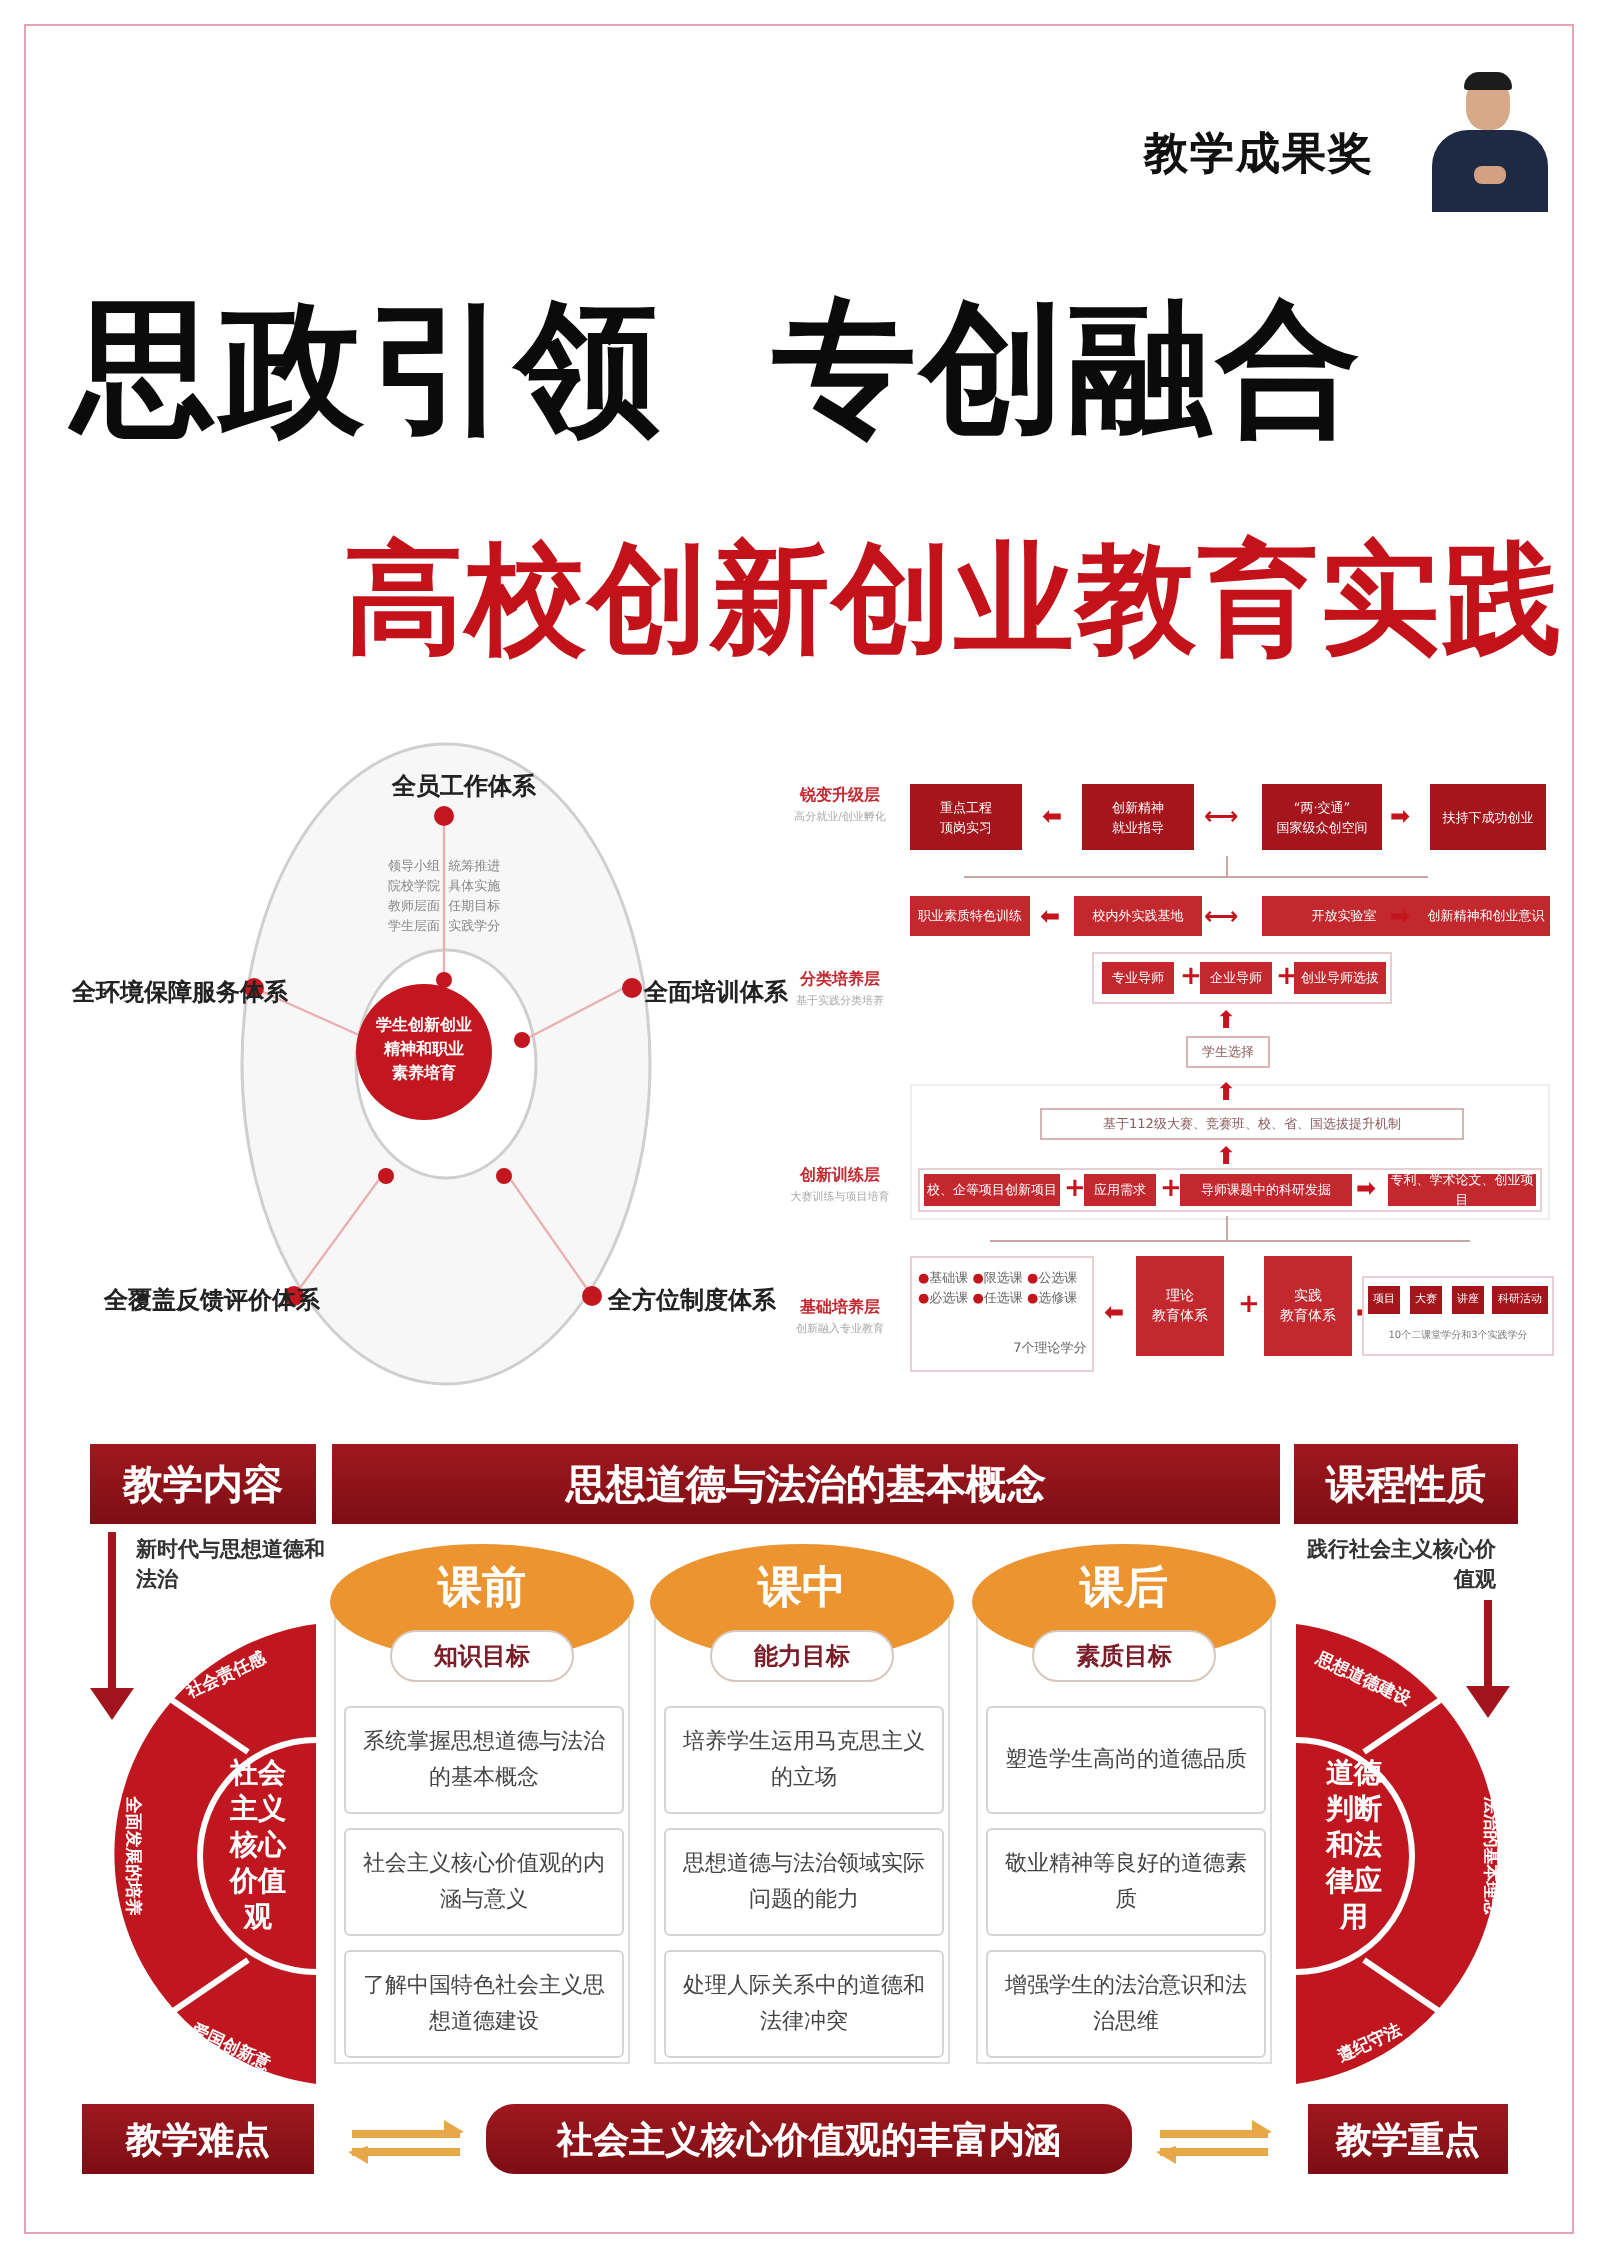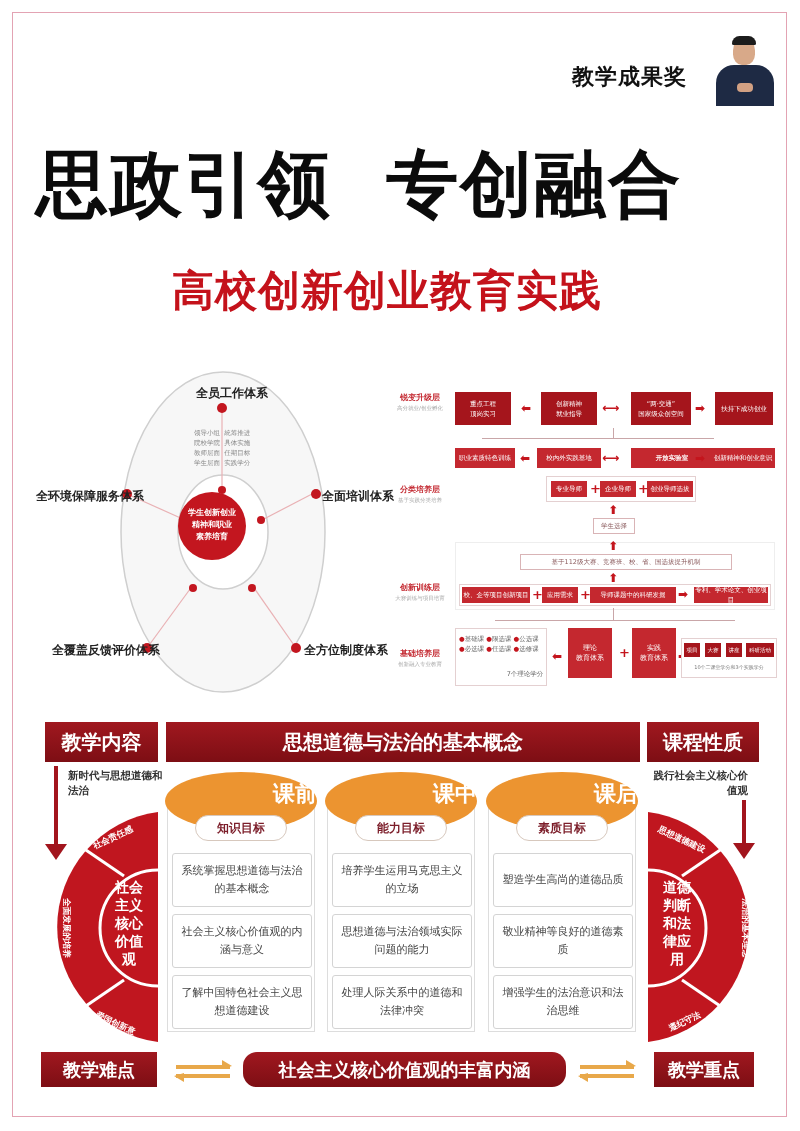--- a/index.html
+++ b/index.html
@@ -8,21 +8,21 @@
 
   
   .award { position: absolute; left: 572px; top: 62px; font-family: "DejaVu Serif", serif; font-weight: bold; font-size: 22px; color: #111; letter-spacing: 1px; }
   .avatar { position: absolute; left: 713px; top: 36px; width: 64px; height: 70px; overflow: hidden; }
   .avatar .head { position: absolute; left: 20px; top: 2px; width: 22px; height: 27px; background: #d8a989; border-radius: 45% 45% 40% 40%; }
   .avatar .hair { position: absolute; left: 19px; top: 0px; width: 24px; height: 9px; background: #1c1c1c; border-radius: 10px 10px 2px 2px; }
   .avatar .body { position: absolute; left: 3px; top: 29px; width: 58px; height: 45px; background: #1e2a44; border-radius: 18px 18px 0 0; }
   .avatar .hands { position: absolute; left: 24px; top: 47px; width: 16px; height: 9px; background: #d2a083; border-radius: 4px; }
 
   .title1 { position: absolute; left: 36px; top: 148px; font-size: 72px; font-weight: bold; color: #0b0b0b; letter-spacing: 2px; line-height: 1; white-space: pre; }
-  .title2 { position: absolute; left: 172px; top: 270px; font-size: 42px; font-weight: bold; color: #c4121b; letter-spacing: 1px; line-height: 1; }
+  .title2 { position: absolute; left: 172px; top: 270px; font-size: 60px; font-weight: bold; color: #c4121b; letter-spacing: 1px; line-height: 1; }
   .wlabel { position: absolute; font-size: 12px; font-weight: bold; color: #222; white-space: nowrap; }
   .wcenter { position: absolute; left: 178px; top: 492px; width: 68px; height: 68px; border-radius: 50%; background: #c3161f; color: #fff; font-size: 8px; font-weight: bold; text-align: center; line-height: 12px; padding-top: 15px; }
   .wsmall { position: absolute; font-size: 6.5px; color: #888; line-height: 10px; white-space: pre; }
 
   
   .flow { position: absolute; left: 385px; top: 382px; width: 395px; height: 310px; }
   .lvl { position: absolute; left: 0; width: 70px; text-align: center; }
   .lvl .t { font-size: 8px; font-weight: bold; color: #c42a32; }
   .lvl .s { font-size: 5.5px; color: #aaa; margin-top: 2px; }
   .fb { position: absolute; color: #fff; font-size: 6.5px; text-align: center; display: flex; align-items: center; justify-content: center; line-height: 10px; }
@@ -37,21 +37,21 @@
   
   .hdr { position: absolute; background: linear-gradient(#a0181f, #7d0e14); color: #fff; font-weight: bold; display: flex; align-items: center; justify-content: center; }
   .sidecap { position: absolute; font-size: 10.5px; font-weight: bold; color: #333; line-height: 15px; }
   .vline { position: absolute; width: 4px; background: #a2151d; }
   .vhead { position: absolute; width: 0; height: 0; border-left: 11px solid transparent; border-right: 11px solid transparent; border-top: 16px solid #a2151d; }
   .halfwheel { position: absolute; }
   .core { position: absolute; color: #fff; font-weight: bold; font-size: 14px; line-height: 18px; text-align: center; }
   .arclbl { position: absolute; color: #fff; font-size: 8.5px; font-weight: bold; white-space: nowrap; }
 
   .col { position: absolute; top: 800px; width: 148px; height: 232px; border: 1px solid #ddd; background: #fff; }
-  .oval { position: absolute; top: 772px; width: 152px; height: 58px; background: #ec9430; border-radius: 50%; color: #fff; font-size: 22px; font-weight: bold; text-align: right; padding-top: 7px; }
+  .oval { position: absolute; top: 772px; width: 152px; height: 58px; background: #ec9430; border-radius: 50%; color: #fff; font-size: 22px; font-weight: bold; text-align: center; padding-top: 7px; }
   .pill { position: absolute; top: 815px; width: 92px; height: 26px; background: #fff; border: 1px solid #d7c8bd; border-radius: 13px; color: #7c1e2a; font-size: 12px; font-weight: bold; display: flex; align-items: center; justify-content: center; }
   .card { position: absolute; width: 140px; height: 54px; border: 1px solid #d4d4d4; border-radius: 3px; background: #fff; color: #444; font-size: 11px; line-height: 18px; text-align: center; display: flex; align-items: center; justify-content: center; padding: 0 6px; }
 
   .dbl { position: absolute; width: 54px; height: 22px; }
   .dbl .a1, .dbl .a2 { position: absolute; left: 0; width: 54px; height: 4px; background: #e8a84a; }
   .dbl .a1 { top: 5px; } .dbl .a2 { top: 14px; }
   .dbl .h1 { position: absolute; right: -2px; top: 0; border-left: 10px solid #e8a84a; border-top: 6px solid transparent; border-bottom: 3px solid transparent; width:0; height:0; }
   .dbl .h2 { position: absolute; left: -2px; top: 13px; border-right: 10px solid #e8a84a; border-bottom: 6px solid transparent; border-top: 3px solid transparent; width:0; height:0; }
 </style>
 </head>
@@ -138,21 +138,21 @@
   <div class="arr" style="left:310px;top:20px;">➡</div>
   <div class="fb dark" style="left:330px;top:10px;width:58px;height:33px;">扶持下成功创业</div>
 
   <div class="hl" style="left:97px;top:56px;width:232px;height:1px;"></div>
   <div class="hl" style="left:228px;top:46px;width:1px;height:10px;"></div>
 
   <div class="fb mid" style="left:70px;top:66px;width:60px;height:20px;">职业素质特色训练</div>
   <div class="arr" style="left:135px;top:70px;">⬅</div>
   <div class="fb mid" style="left:152px;top:66px;width:64px;height:20px;">校内外实践基地</div>
   <div class="arr" style="left:217px;top:70px;">⟷</div>
-  <div class="fb mid" style="left:246px;top:66px;width:82px;height:20px;font-weight:bold;">开放实验室</div>
+  <div class="fb mid" style="left:246px;top:66px;width:82px;height:20px;">开放实验室</div>
   <div class="arr" style="left:310px;top:70px;">➡</div>
   <div class="fb mid" style="left:326px;top:66px;width:64px;height:20px;">创新精神和创业意识</div>
 
   <div class="gbox" style="left:161px;top:94px;width:150px;height:26px;"></div>
   <div class="fb mid" style="left:166px;top:99px;width:36px;height:16px;">专业导师</div>
   <div class="plus" style="left:205px;top:100px;">+</div>
   <div class="fb mid" style="left:215px;top:99px;width:36px;height:16px;">企业导师</div>
   <div class="plus" style="left:253px;top:100px;">+</div>
   <div class="fb mid" style="left:262px;top:99px;width:46px;height:16px;">创业导师选拔</div>
   <div class="arr" style="left:223px;top:122px;">⬆</div>

